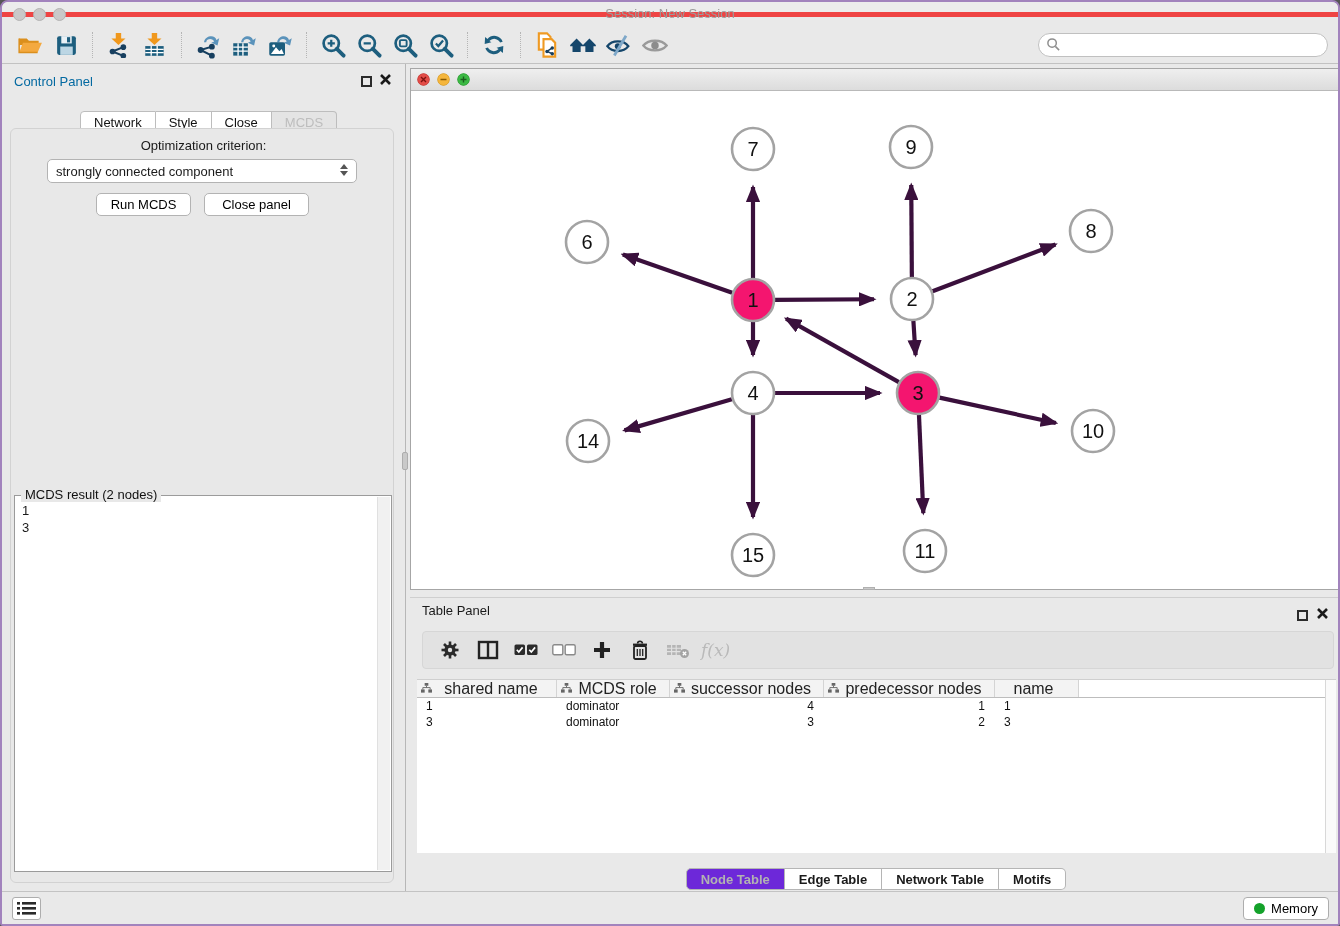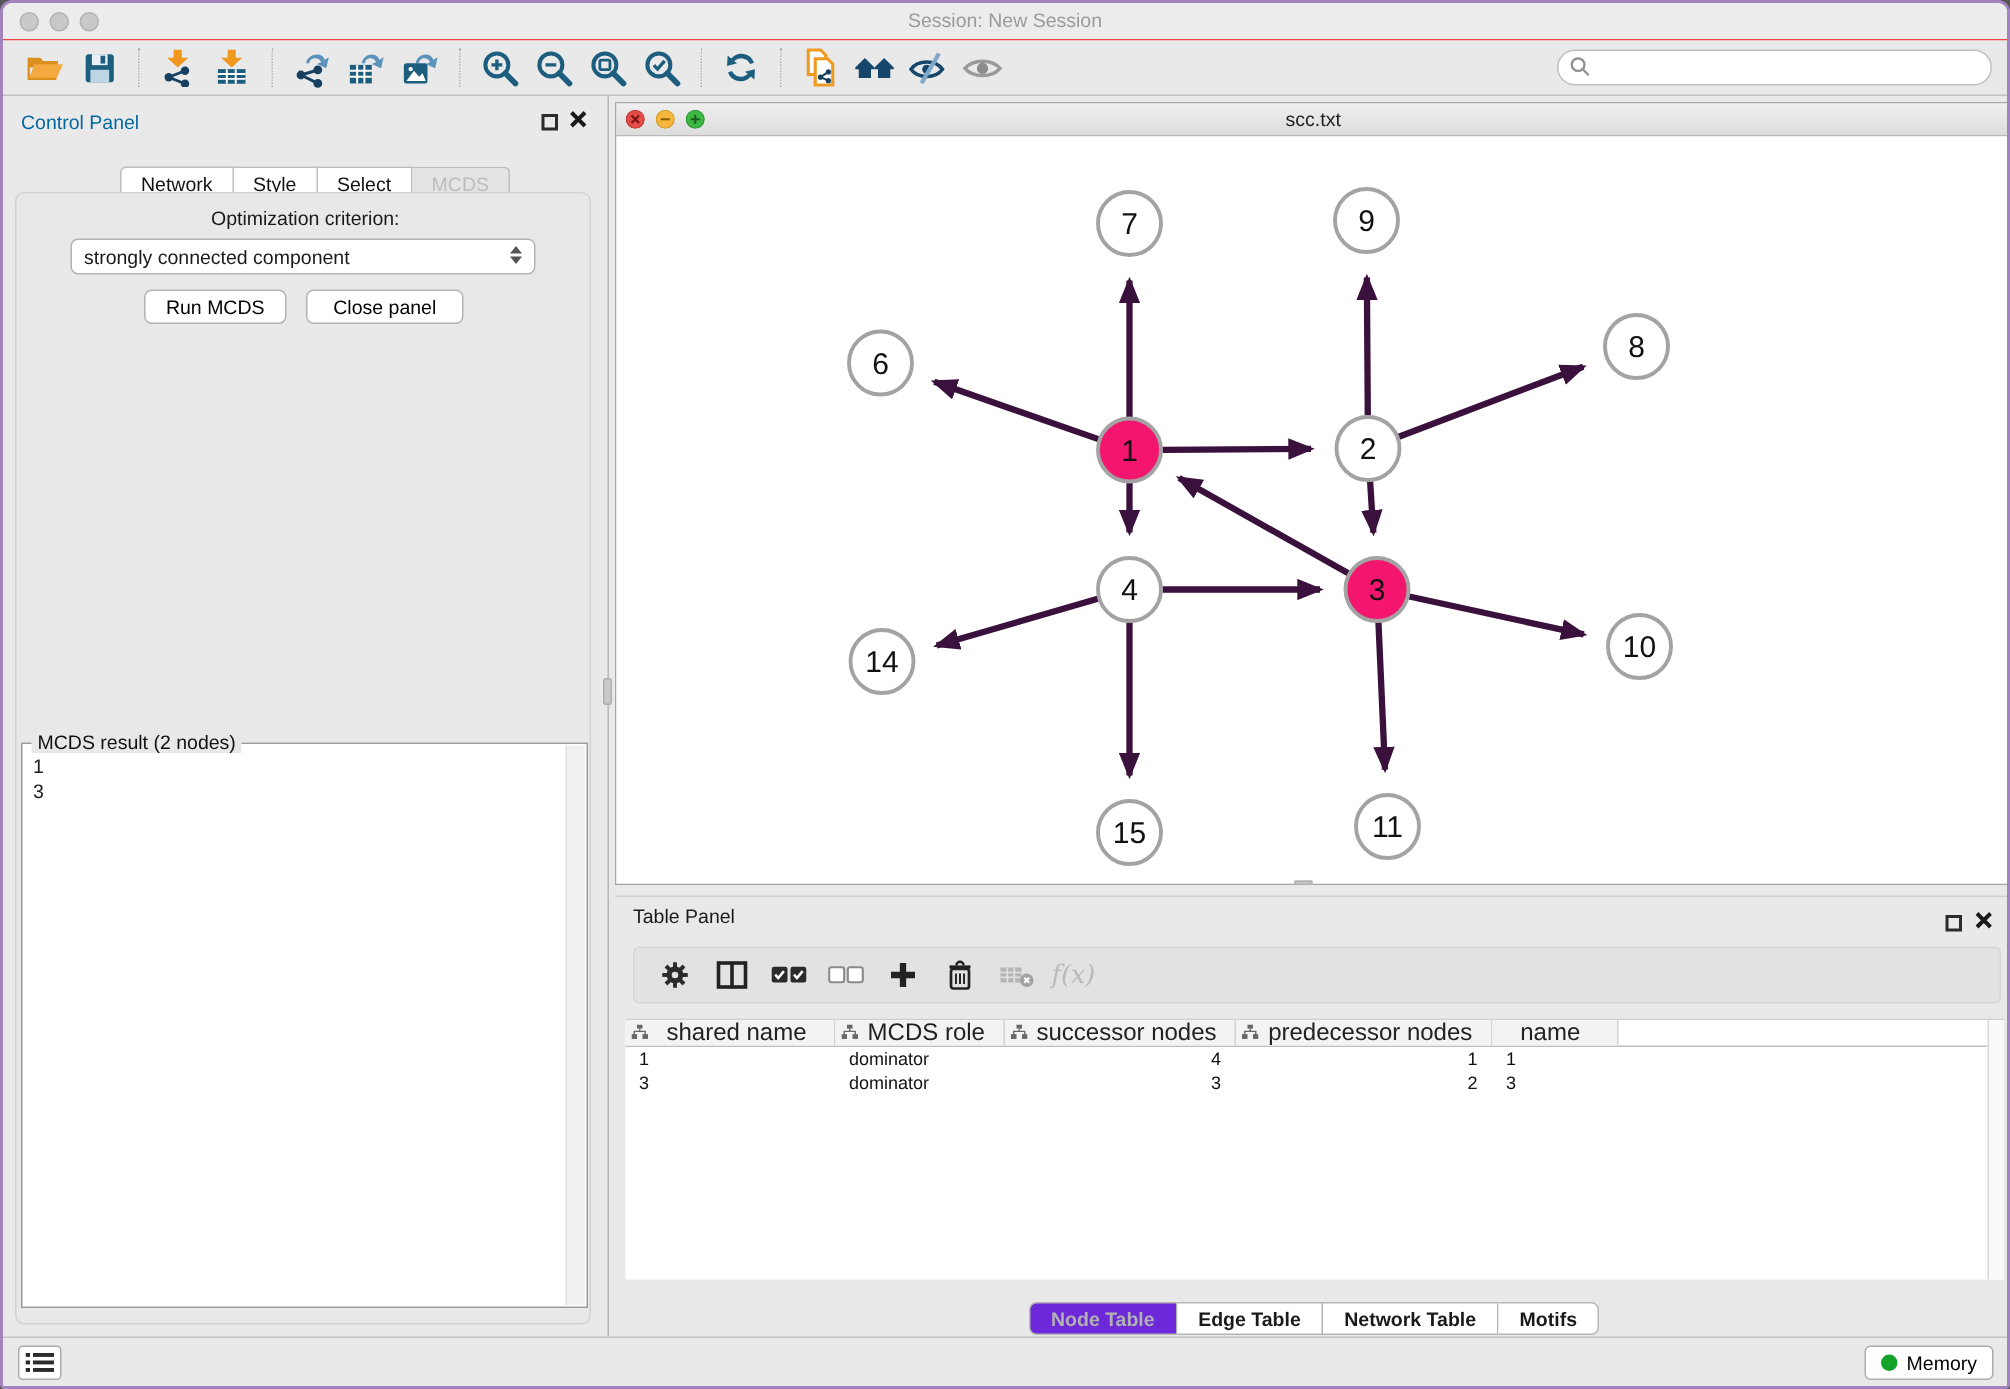--- a/index.html
+++ b/index.html
@@ -4,21 +4,21 @@
 <style>
   * { margin:0; padding:0; box-sizing:border-box; }
   html,body { width:1340px; height:926px; background:#555; }
   .app {
     position:relative; width:1340px; height:926px;
     background:#e9e9e9; overflow:hidden;
     border:2px solid #a283bd; border-radius:8px 8px 3px 3px;
     font-family:"Liberation Sans", sans-serif; color:#1a1a1a; font-size:13px;
   }
   
-  .main-titlebar { position:absolute; left:0; top:0; right:0; height:25px; background:#ececec; border-bottom:1px solid #ef4444; }
+  .main-titlebar { position:absolute; left:0; top:0; right:0; height:15px; background:#ececec; border-bottom:5px solid #ef4444; }
   .tl-dot { position:absolute; top:6px; width:13px; height:13px; border-radius:50%; background:#c9c9c9; border:1px solid #b3b3b3; }
   .main-title { position:absolute; left:0; right:0; top:4px; text-align:center; color:#9a9a9a; font-size:13px; }
   
   .main-toolbar { position:absolute; left:0; top:25px; right:0; height:37px; background:#e9e9e9; border-bottom:1px solid #c2c2c2; display:flex; align-items:center; padding:0 10px; }
   .tb-btn { width:36px; height:30px; display:flex; align-items:center; justify-content:center; background:none; border:none; cursor:default; }
   .tb-sep { width:1px; height:26px; margin:0 8px; border-left:1px dotted #b5b5b5; }
   .search-wrap { margin-left:auto; position:relative; width:290px; height:24px; }
   .search-wrap input { width:100%; height:100%; border:1px solid #c0c0c0; border-radius:12px; background:#fff; padding:0 10px 0 26px; font-size:12px; font-family:"Liberation Sans",sans-serif; outline:none; }
   .search-glyph { position:absolute; left:8px; top:4px; }
   
@@ -221,21 +221,21 @@
 
   <div class="control-panel">
     <div class="cp-header">Control Panel</div>
     <span class="pane-float" style="left:359px"></span>
     <svg class="pane-close" style="left:377px" viewBox="0 0 13 13">
       <path d="M2 2 L11 11 M11 2 L2 11" stroke="#1a1a1a" stroke-width="2.6"></path>
     </svg>
     <div class="cp-tabs">
         <div class="cp-tab">Network</div>
         <div class="cp-tab">Style</div>
-        <div class="cp-tab">Select</div>
+        <div class="cp-tab">Close</div>
         <div class="cp-tab disabled">MCDS</div>
       </div>
     <div class="cp-content"></div>
     <div class="opt-label">Optimization criterion:</div>
     <div class="criterion-select">
       <span>strongly connected component</span>
       <span class="stepper">
           <span class="tri-up"></span>
           <span class="tri-down"></span>
         </span>
@@ -258,21 +258,20 @@
           <path d="M4 4 L9 9 M9 4 L4 9" stroke="#7c1210" stroke-width="1.4"></path>
       </svg>
       <svg class="net-dot" style="left:26px" viewBox="0 0 13 13">
         <circle cx="6.5" cy="6.5" r="6" fill="#f5b63c" stroke="#d79a27" stroke-width="0.8"></circle>
           <path d="M3.5 6.5 h6" stroke="#8a5a00" stroke-width="1.4"></path>
       </svg>
       <svg class="net-dot" style="left:46px" viewBox="0 0 13 13">
         <circle cx="6.5" cy="6.5" r="6" fill="#3cb944" stroke="#2c9a33" stroke-width="0.8"></circle>
           <path d="M6.5 3.5 v6 M3.5 6.5 h6" stroke="#1c5e1f" stroke-width="1.4"></path>
       </svg>
-      <div class="net-title">scc.txt</div>
     </div>
     <div class="net-canvas">
       <svg width="929" height="498" viewBox="0 0 929 498">
           <defs>
             <marker id="arrow" viewBox="0 0 4.2 3.4" markerWidth="4.2" markerHeight="3.4" refX="3.6" refY="1.7" orient="auto">
               <path d="M0,0 L4.2,1.7 L0,3.4 z" fill="#3a103c"></path>
             </marker>
           </defs>
           <line x1="342" y1="187" x2="342" y2="96" stroke="#3a103c" stroke-width="4.2" marker-end="url(#arrow)"></line>
           <line x1="321.23121807335133" y1="201.7434376400866" x2="211.87335060057495" y2="163.5340622580322" stroke="#3a103c" stroke-width="4.2" marker-end="url(#arrow)"></line>

